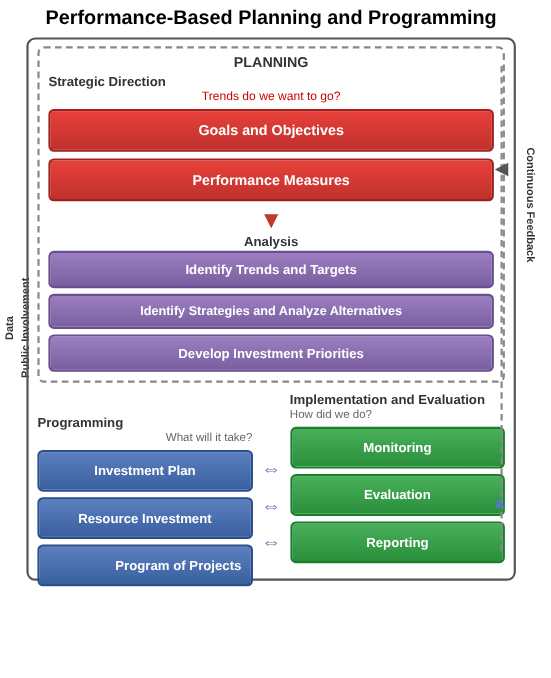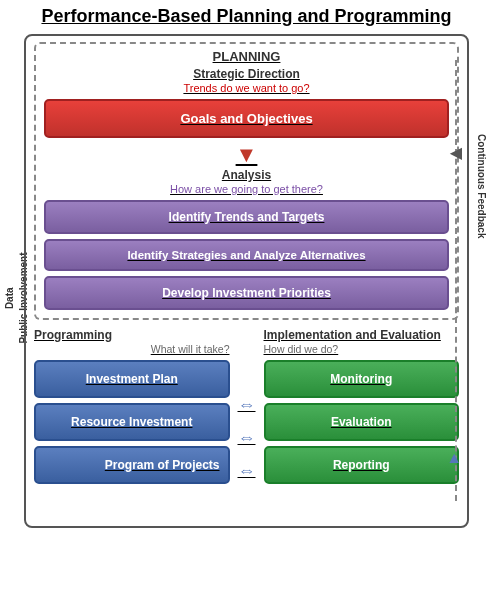--- a/index.html
+++ b/index.html
@@ -66,21 +66,20 @@
       font-weight: bold;
       color: #333;
       white-space: nowrap;
     }
 
     .outer-wrapper {
       width: 501px;
       height: 542px;
       padding: 6px 32px 6px 24px;
       position: relative;
-      text-decoration: underline;
     }
 
     .outer-left-labels {
       position: absolute;
       left: 4px;
       top: 55%;
       transform: translateY(-50%);
       display: flex;
       flex-direction: row;
       align-items: center;
@@ -106,40 +105,40 @@
     <div style="position:absolute; right:5px; top:22%; font-size:16px; color:#555; z-index:2;">◀</div>
 
     <div style="position:absolute; right:-20px; top:20%; writing-mode:vertical-rl; font-size:10px; font-weight:bold; color:#333; white-space:nowrap; z-index:2;">Continuous Feedback</div>
 
     <div style="position:absolute; right:5px; bottom:12%; font-size:16px; color:#5577bb; z-index:2;">▲</div>
 
     <div style="border:2px dashed #888; border-radius:6px; padding:5px 8px 8px 8px; margin-bottom:8px; position:relative;">
 
       <div style="text-align:center; font-size:13px; font-weight:bold; color:#333; margin-bottom:3px;">PLANNING</div>
 
-      <div style="text-align:center; font-size:12px; font-weight:bold; color:#333; margin-bottom:1px;">Strategic Direction</div>
+      <div style="font-size:12px; font-weight:bold; color:#333; margin-bottom:1px;">Strategic Direction</div>
       <div style="text-align:center; font-size:11px; color:#cc0000; margin-bottom:5px;">Trends do we want to go?</div>
 
       <div class="red-box">Goals and Objectives</div>
 
+      <div class="red-box">Performance Measures</div>
 
       <div style="text-align:center; font-size:22px; color:#c0392b; margin: 2px 0 2px 0; line-height:1;">▼</div>
 
       <div style="text-align:center; font-size:12px; font-weight:bold; color:#333; margin-bottom:1px;">Analysis</div>
-      <div style="text-align:center; font-size:11px; color:#7b4fa6; margin-bottom:5px;">How are we going to get there?</div>
 
       <div class="purple-box">Identify Trends and Targets</div>
       <div class="purple-box" style="font-size:11.5px;">Identify Strategies and
 Analyze Alternatives</div>
       <div class="purple-box" style="margin-bottom:0;">Develop Investment Priorities</div>
     </div>
 
     <div style="display:flex; gap:8px; flex:1;">
 
-      <div style="flex:1; display:flex; flex-direction:column;">
+      <div style="flex:1; display:flex; flex-direction:column;margin-top:21px;">
         <div style="font-size:12px; font-weight:bold; color:#333; margin-bottom:1px;">Programming</div>
         <div style="font-size:10.5px; color:#666; margin-bottom:5px;text-align:right;">What will it take?</div>
 
         <div class="blue-box">Investment Plan</div>
         <div class="blue-box">Resource Investment</div>
         <div class="blue-box" style="margin-bottom:0;text-align:right;">Program of Projects</div>
       </div>
 
       <div style="display:flex; flex-direction:column; align-items:center; justify-content:center; padding-top:30px; gap:12px;">
         <div style="font-size:18px; color:#5577bb;">⇔</div>

